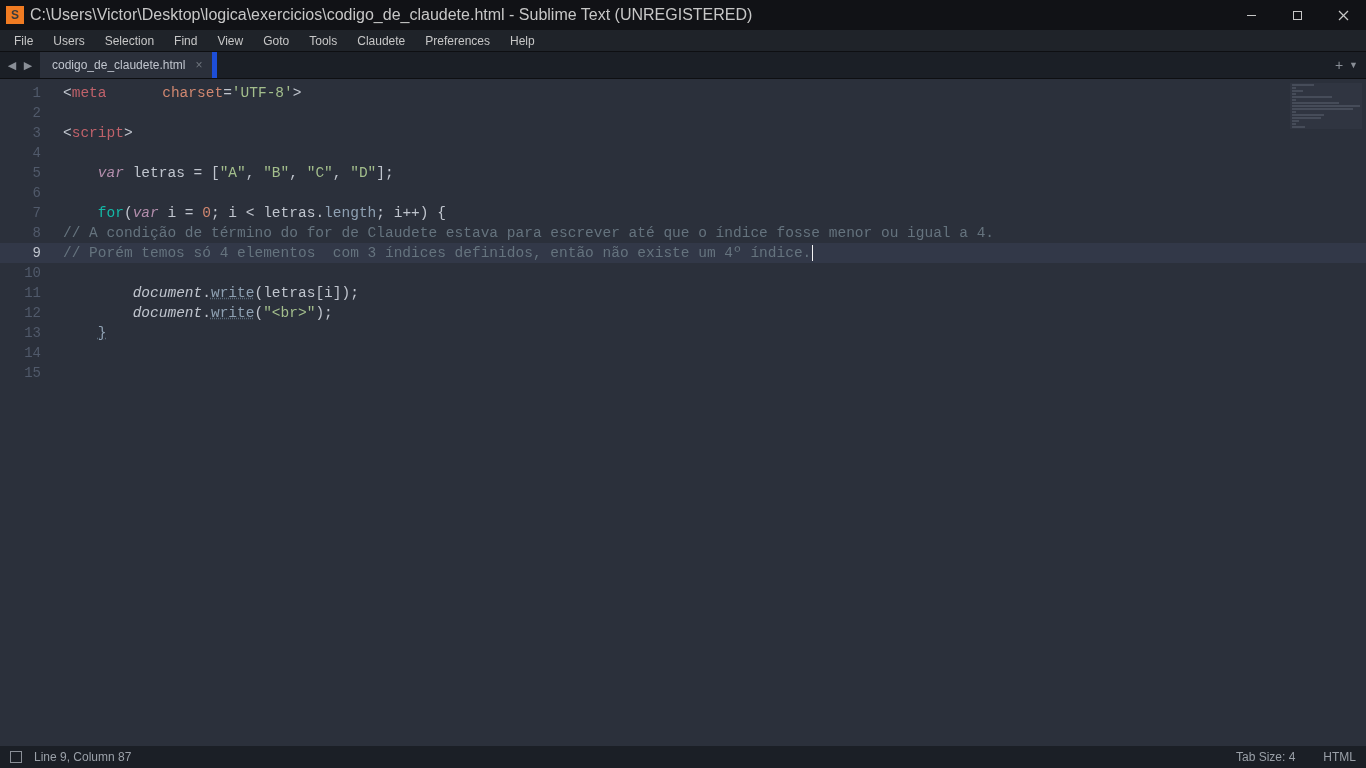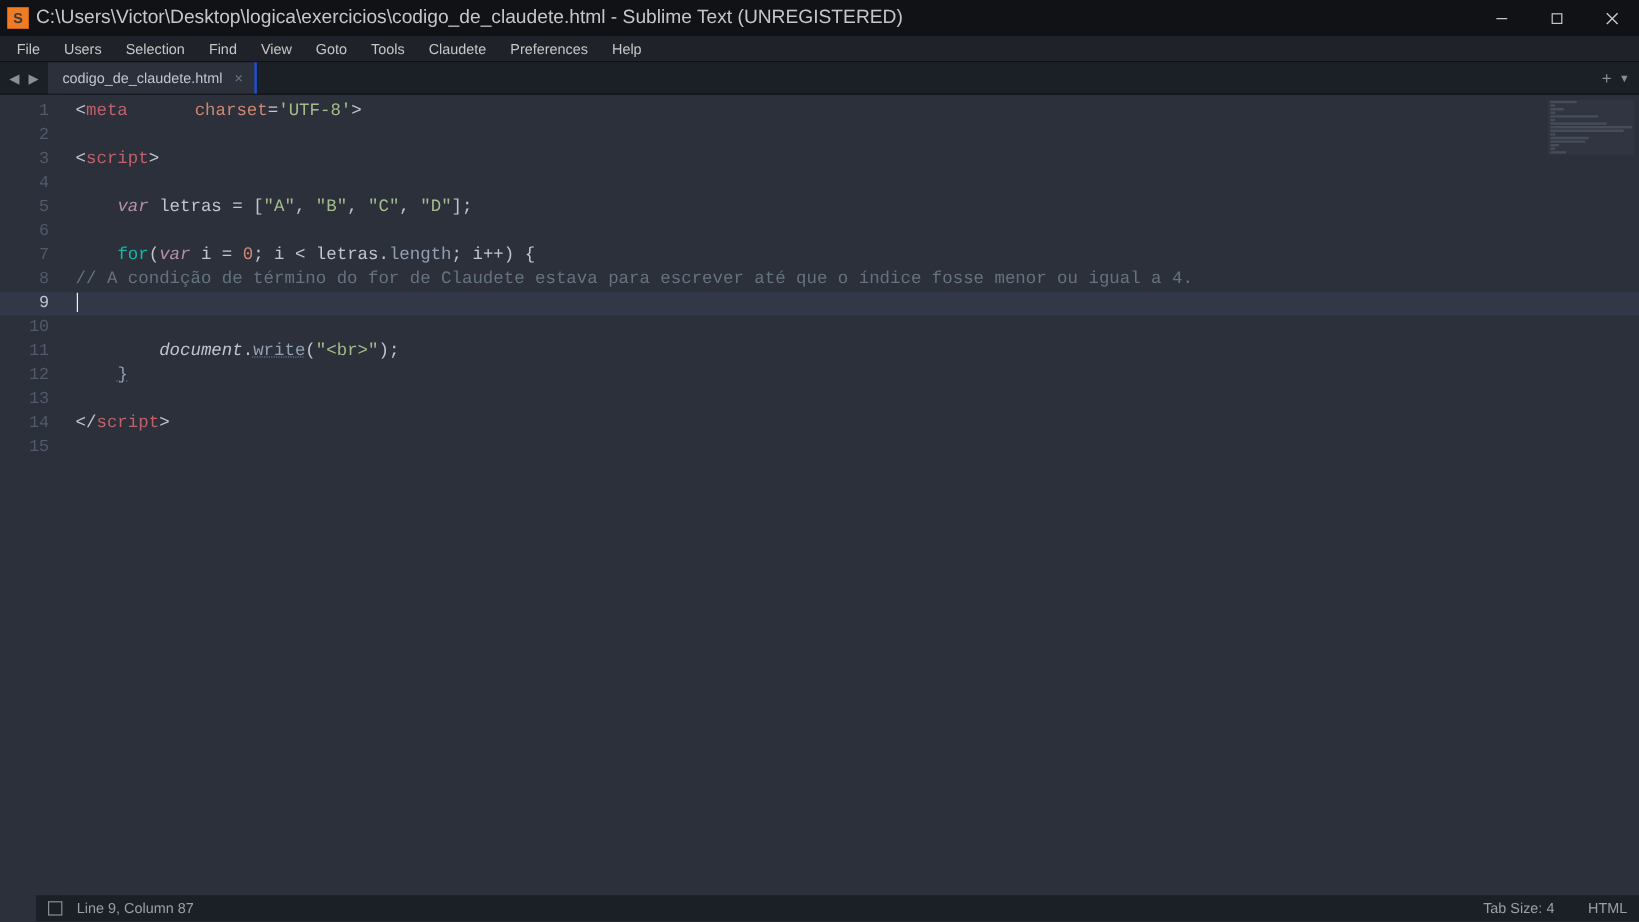--- a/index.html
+++ b/index.html
@@ -15,21 +15,21 @@
   .winbtn svg { stroke: #c7c7c7; }
 
   
   .menubar { height: 22px; background: #1f2329; display: flex; align-items: center; padding: 0 4px; border-bottom: 1px solid #0e0f12; }
   .menuitem { font-size: 12px; color: #c7c7c7; padding: 2px 10px; }
 
   
   .tabbar { height: 27px; background: #1b1f26; display: flex; align-items: stretch; border-bottom: 1px solid #0e0f12; }
   .navarrows { display: flex; align-items: center; padding: 0 4px; }
   .navarrow { width: 16px; text-align: center; color: #8a8f97; font-size: 11px; }
-  .tab { display: flex; align-items: center; background: #2b303b; border-right: 2px solid #1d4ed8; padding: 0 10px 0 12px; font-size: 12px; color: #c0c5ce; }
+  .tab { display: flex; align-items: center; background: #2b303b; border-right: 5px solid #1d4ed8; padding: 0 10px 0 12px; font-size: 12px; color: #c0c5ce; }
   .tab .close { margin-left: 10px; color: #6f757e; font-size: 12px; }
   .tabbar .spacer { flex: 1; }
   .tabright { display: flex; align-items: center; padding: 0 8px; color: #8a8f97; }
   .tabright .plus { margin-right: 6px; font-size: 14px; }
   .tabright .drop { font-size: 9px; }
 
   
   .editor { position: relative; height: 667px; display: flex; background: #2b303b; }
   .gutter { width: 55px; background: #2b303b; padding-top: 4px; text-align: right; font-family: Consolas, "Courier New", monospace; font-size: 14px; color: #515a6b; }
   .gutter .ln { height: 20px; line-height: 20px; padding-right: 14px; }
@@ -53,21 +53,21 @@
   .comm { color: #65737e; }
   .obj  { color: #c0c5ce; font-style: italic; } 
   .fn   { color: #8fa1b3; }                     
   .fnu  { color: #8fa1b3; text-decoration: underline; text-decoration-style: dotted; text-decoration-color:#5b6b7c; }
 
   
   .minimap { position: absolute; top: 4px; right: 4px; width: 72px; height: 46px; background: rgba(60,66,80,0.3); }
   .mm-line { height: 2px; margin: 1px 2px; background: #5b6472; opacity: .5; }
 
   
-  .statusbar { height: 22px; background: #1b1f26; display: flex; align-items: center; font-size: 12px; color: #9aa0a8; padding: 0 10px; margin-left: 30px; }
+  .statusbar { height: 22px; background: #1b1f26; display: flex; align-items: center; font-size: 12px; color: #9aa0a8; padding: 0 10px; }
   .statusbar .sb-icon { width: 12px; height: 12px; border: 1px solid #8a8f97; margin-right: 12px; }
   .statusbar .spacer { flex: 1; }
   .statusbar .seg { margin-left: 28px; }
 </style>
 </head>
 <body>
 
 <div class="titlebar">
   <div class="appicon">S</div>
   <div class="title">C:\Users\Victor\Desktop\logica\exercicios\codigo_de_claudete.html - Sublime Text (UNREGISTERED)</div>
@@ -150,32 +150,32 @@
     <div class="line"></div>
 
     <div class="line"><span>    </span><span class="kwit">var</span><span> </span><span class="ident">letras</span><span class="op"> = </span><span class="pun">[</span><span class="str">"A"</span><span class="pun">, </span><span class="str">"B"</span><span class="pun">, </span><span class="str">"C"</span><span class="pun">, </span><span class="str">"D"</span><span class="pun">]</span><span class="pun">;</span></div>
 
     <div class="line"></div>
 
     <div class="line"><span>    </span><span class="kw">for</span><span class="pun">(</span><span class="kwit">var</span><span> </span><span class="ident">i</span><span class="op"> = </span><span class="num">0</span><span class="pun">; </span><span class="ident">i</span><span class="op"> &lt; </span><span class="ident">letras</span><span class="pun">.</span><span class="fn">length</span><span class="pun">; </span><span class="ident">i</span><span class="op">++</span><span class="pun">) </span><span class="pun">{</span></div>
 
     <div class="line"><span class="comm">// A condição de término do for de Claudete estava para escrever até que o índice fosse menor ou igual a 4.</span></div>
 
-    <div class="line hl"><span class="cursor"></span></div>
-
-    <div class="line"></div>
-
+    <div class="line hl"><span class="comm">// Porém temos só 4 elementos  com 3 índices definidos, então não existe um 4º índice.</span><span class="cursor"></span></div>
+
+    <div class="line"></div>
+
+    <div class="line"><span>        </span><span class="obj">document</span><span class="pun">.</span><span class="fnu">write</span><span class="pun">(</span><span class="ident">letras</span><span class="pun">[</span><span class="ident">i</span><span class="pun">]</span><span class="pun">)</span><span class="pun">;</span></div>
 
     <div class="line"><span>        </span><span class="obj">document</span><span class="pun">.</span><span class="fnu">write</span><span class="pun">(</span><span class="str">"&lt;br&gt;"</span><span class="pun">)</span><span class="pun">;</span></div>
 
     <div class="line"><span>    </span><span class="fnu">}</span></div>
 
     <div class="line"></div>
 
-    <div class="line"><span class="tagc">&lt;/</span><span class="tag">script</span><span class="tagc">&gt;</span></div>
 
     <div class="minimap">
       <div class="mm-line" style="width:30%"></div>
       <div class="mm-line" style="width:5%"></div>
       <div class="mm-line" style="width:15%"></div>
       <div class="mm-line" style="width:5%"></div>
       <div class="mm-line" style="width:55%"></div>
       <div class="mm-line" style="width:5%"></div>
       <div class="mm-line" style="width:65%"></div>
       <div class="mm-line" style="width:95%"></div>

